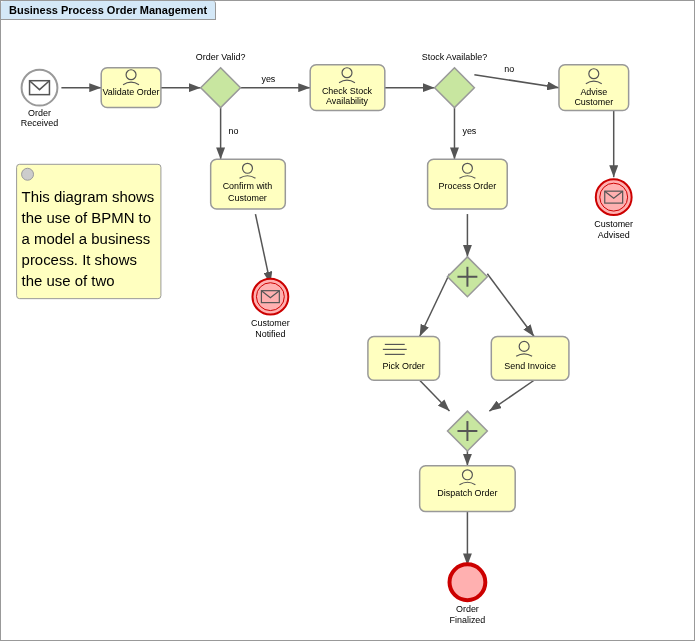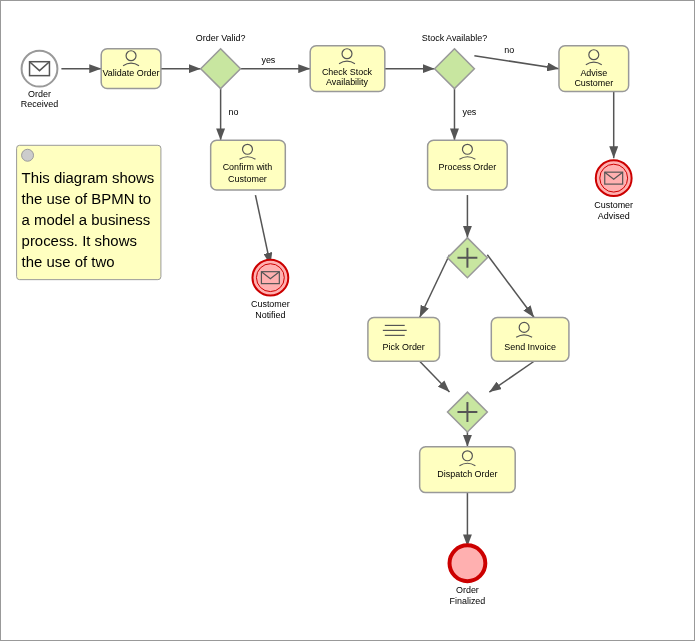--- a/index.html
+++ b/index.html
@@ -74,20 +74,21 @@
       font-family: Arial, sans-serif;
       font-size: 10px;
       fill: #000;
       text-anchor: middle;
     }
   </style>
 </head>
 <body>
 
 <div class="window">
+  <div class="title-bar">Business Process Order Management</div>
   <div class="diagram-area">
     <svg viewBox="0 0 695 620" xmlns="http://www.w3.org/2000/svg">
       <defs>
         <marker id="arrowhead" markerWidth="8" markerHeight="6" refX="8" refY="3" orient="auto">
           <polygon points="0 0, 8 3, 0 6" fill="#555"></polygon>
         </marker>
         <marker id="arrowhead-small" markerWidth="6" markerHeight="5" refX="6" refY="2.5" orient="auto">
           <polygon points="0 0, 6 2.5, 0 5" fill="#555"></polygon>
         </marker>
       </defs>

